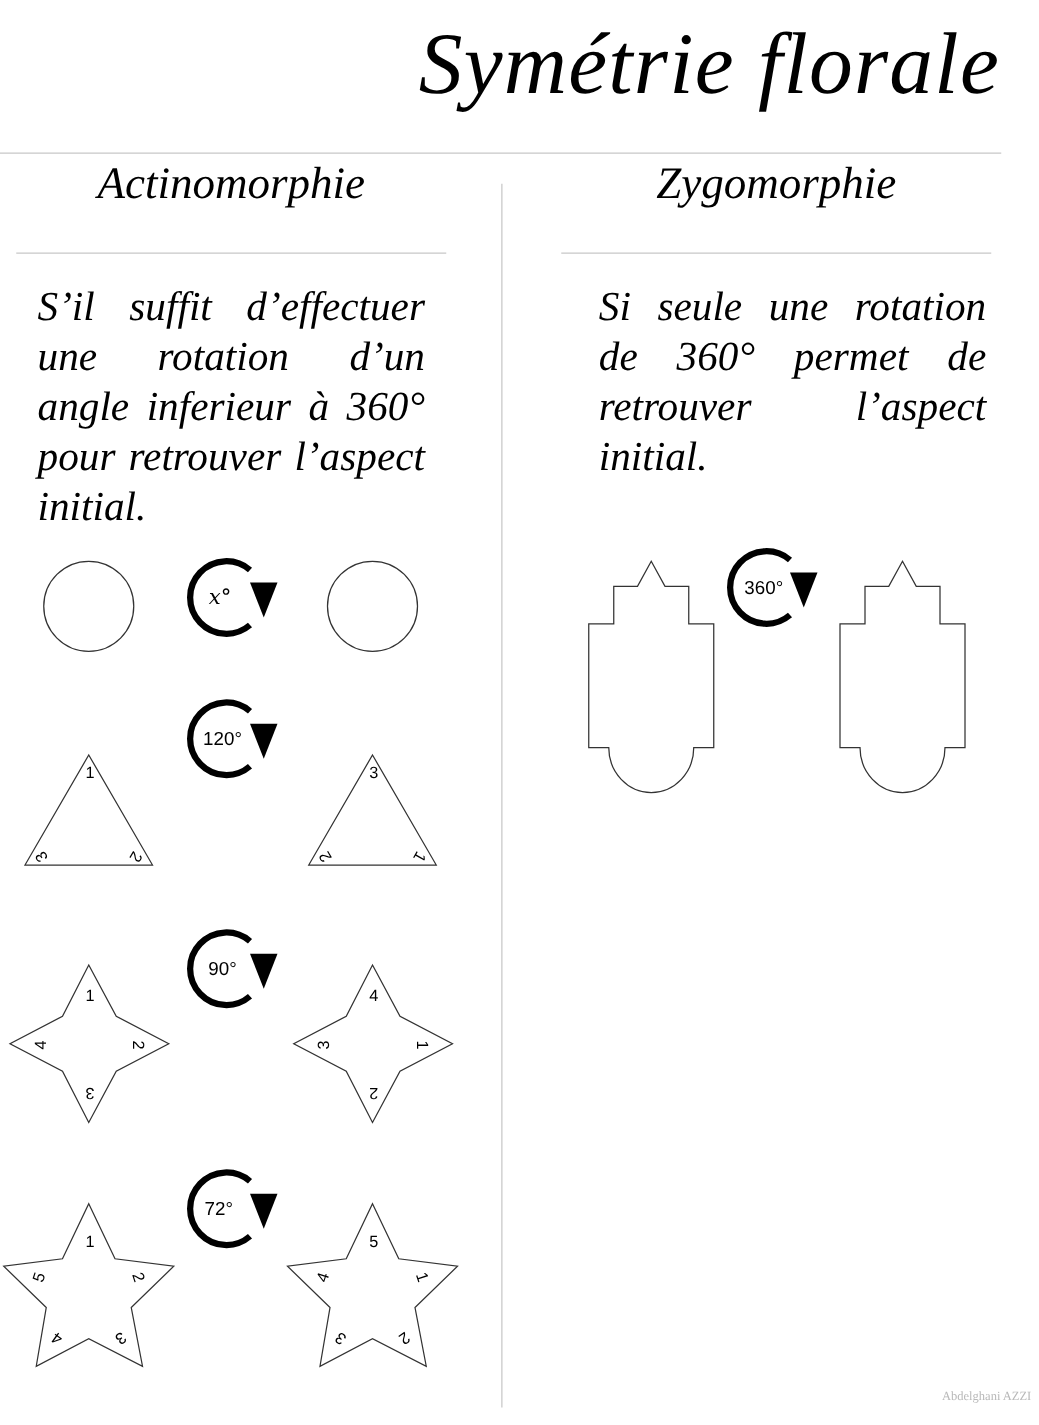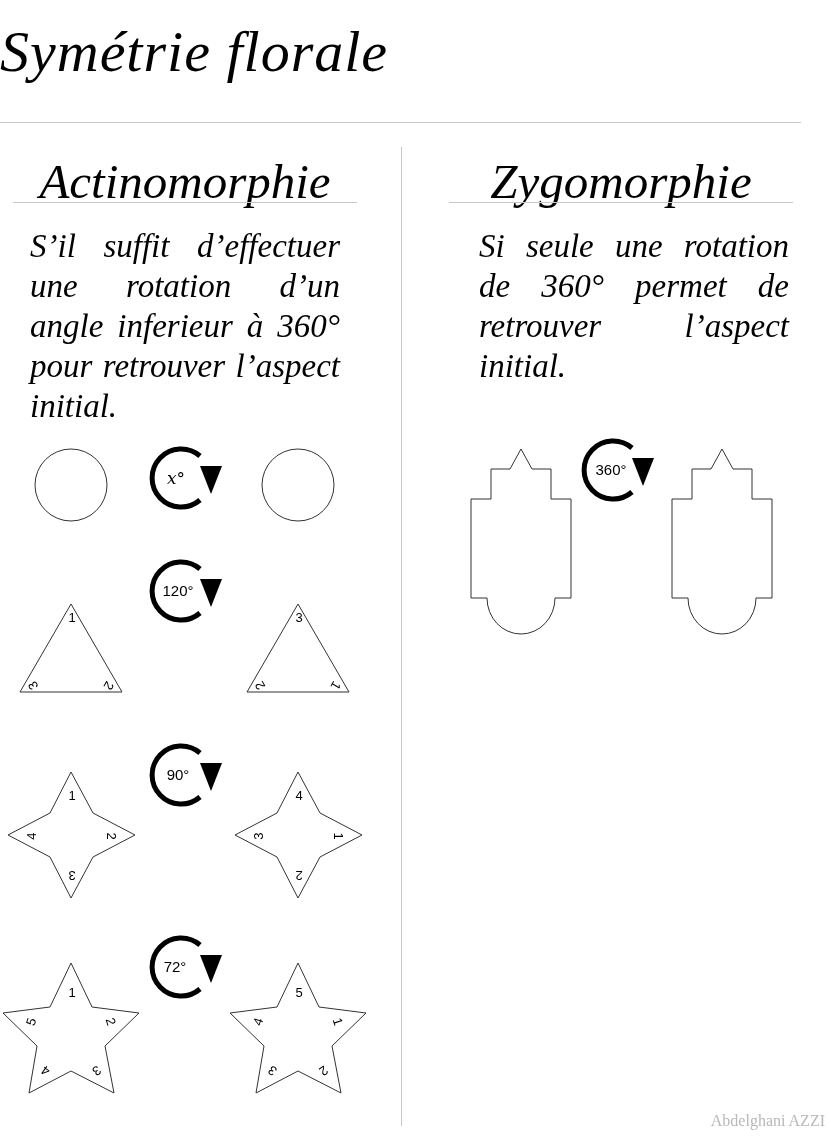--- a/index.html
+++ b/index.html
@@ -1,24 +1,24 @@
 <!DOCTYPE html>
 <html><head>
 <meta charset="utf-8">
 <style>
   html, body { margin: 0; padding: 0; background: #ffffff; }
   body { width: 831px; height: 1140px; position: relative; overflow: hidden; font-family: "DejaVu Serif", serif; color: #000; }
   .abs { position: absolute; }
-  .title { left: 0; top: 2px; width: 800px; text-align: left; font-family: "Liberation Serif", serif; font-style: italic; font-size: 58px; line-height: 100px; letter-spacing: 1px; }
+  .title { left: 0; top: 2px; width: 800px; text-align: right; font-family: "Liberation Serif", serif; font-style: italic; font-size: 70px; line-height: 100px; letter-spacing: 1px; }
   .hr-top { left: 0; top: 122px; width: 801px; height: 1px; background: #c8c8c8; }
   .vr { left: 401px; top: 147px; width: 1px; height: 979px; background: #c8c8c8; }
-  .col-title { font-family: "Liberation Serif", serif; font-style: italic; font-size: 49px; line-height: 60px; text-align: center; top: 152px; }
+  .col-title { font-family: "Liberation Serif", serif; font-style: italic; font-size: 36px; line-height: 60px; text-align: center; top: 116px; }
   .col-rule { height: 1px; background: #c8c8c8; top: 202px; }
   .para { font-family: "Liberation Serif", serif; font-style: italic; font-size: 33px; line-height: 40px; text-align: justify; text-align-last: left; top: 226px; word-spacing: 2px; }
-  .credit { right: 6px; top: 1112px; font-family: "Liberation Serif", serif; font-size: 16px; color: #b8b8b8; }
+  .credit { right: 6px; top: 1112px; font-family: "Liberation Serif", serif; font-size: 10px; color: #b8b8b8; }
   svg.fig { position: absolute; left: 0; top: 0; }
   .shape { fill: none; stroke: #333; stroke-width: 1; }
   .lbl { font-family: "Liberation Sans", sans-serif; font-size: 13px; fill: #000; text-anchor: middle; dominant-baseline: middle; }
   .rot-lbl { font-family: "Liberation Sans", sans-serif; font-size: 15px; fill: #000; text-anchor: middle; dominant-baseline: middle; }
   .rot-lbl-x { font-family: "DejaVu Serif", serif; font-style: italic; font-size: 17px; }
 </style>
 </head>
 <body>
 
 <div class="abs title">Symétrie florale</div>

